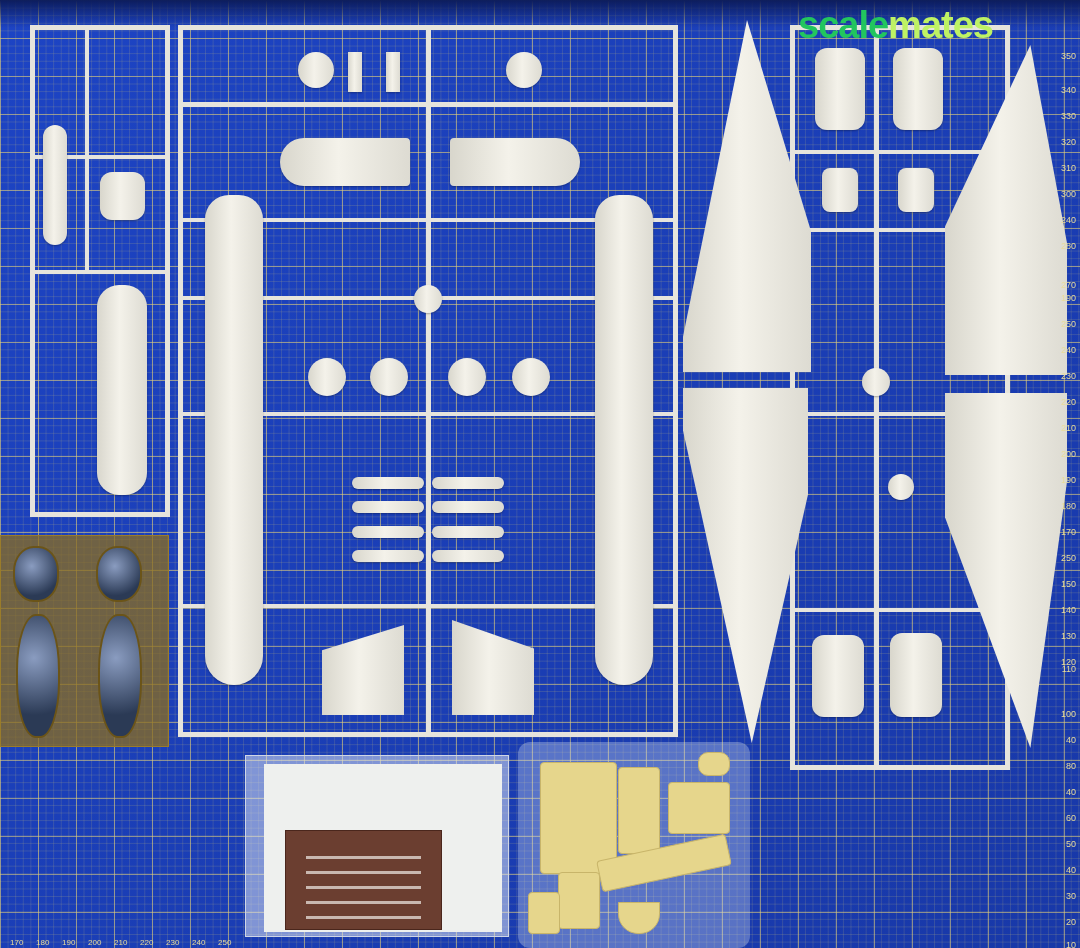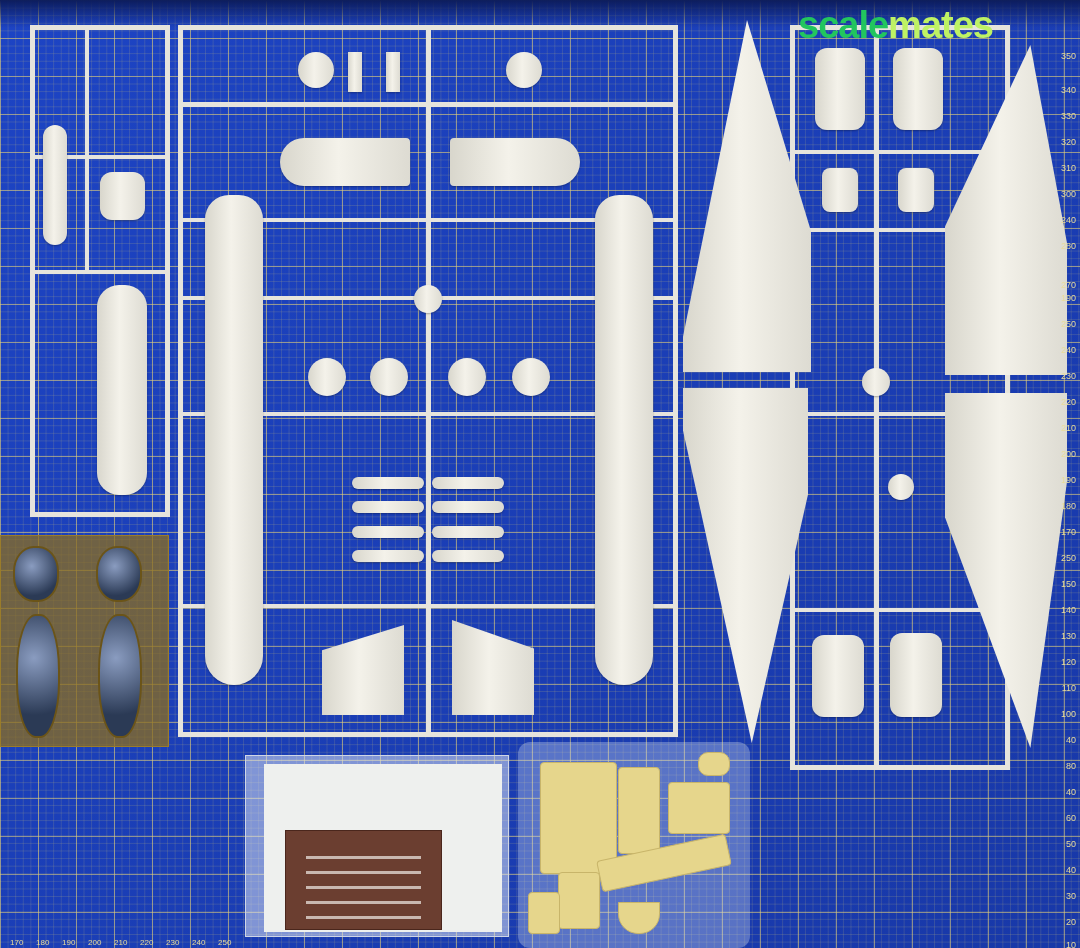--- a/index.html
+++ b/index.html
@@ -152,21 +152,21 @@
   <span class="rtick" style="top:383px">210</span>
   <span class="rtick" style="top:409px">200</span>
   <span class="rtick" style="top:435px">190</span>
   <span class="rtick" style="top:461px">180</span>
   <span class="rtick" style="top:487px">170</span>
   <span class="rtick" style="top:513px">250</span>
   <span class="rtick" style="top:539px">150</span>
   <span class="rtick" style="top:565px">140</span>
   <span class="rtick" style="top:591px">130</span>
   <span class="rtick" style="top:617px">120</span>
-  <span class="rtick" style="top:643px">110</span>
+  <span class="rtick" style="top:624px">110</span>
   <span class="rtick" style="top:669px">100</span>
   <span class="rtick" style="top:695px">40</span>
   <span class="rtick" style="top:721px">80</span>
   <span class="rtick" style="top:747px">40</span>
   <span class="rtick" style="top:773px">60</span>
   <span class="rtick" style="top:799px">50</span>
   <span class="rtick" style="top:825px">40</span>
   <span class="rtick" style="top:851px">30</span>
   <span class="rtick" style="top:877px">20</span>
   <span class="rtick" style="top:900px">10</span>

